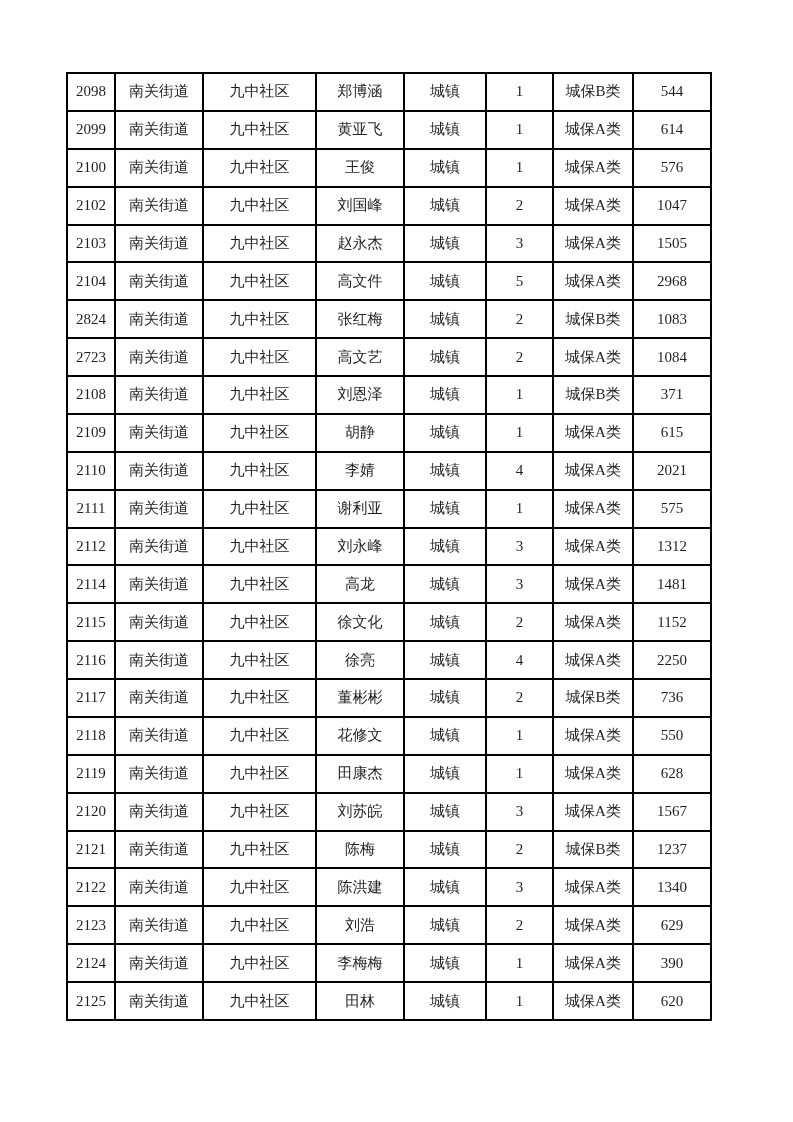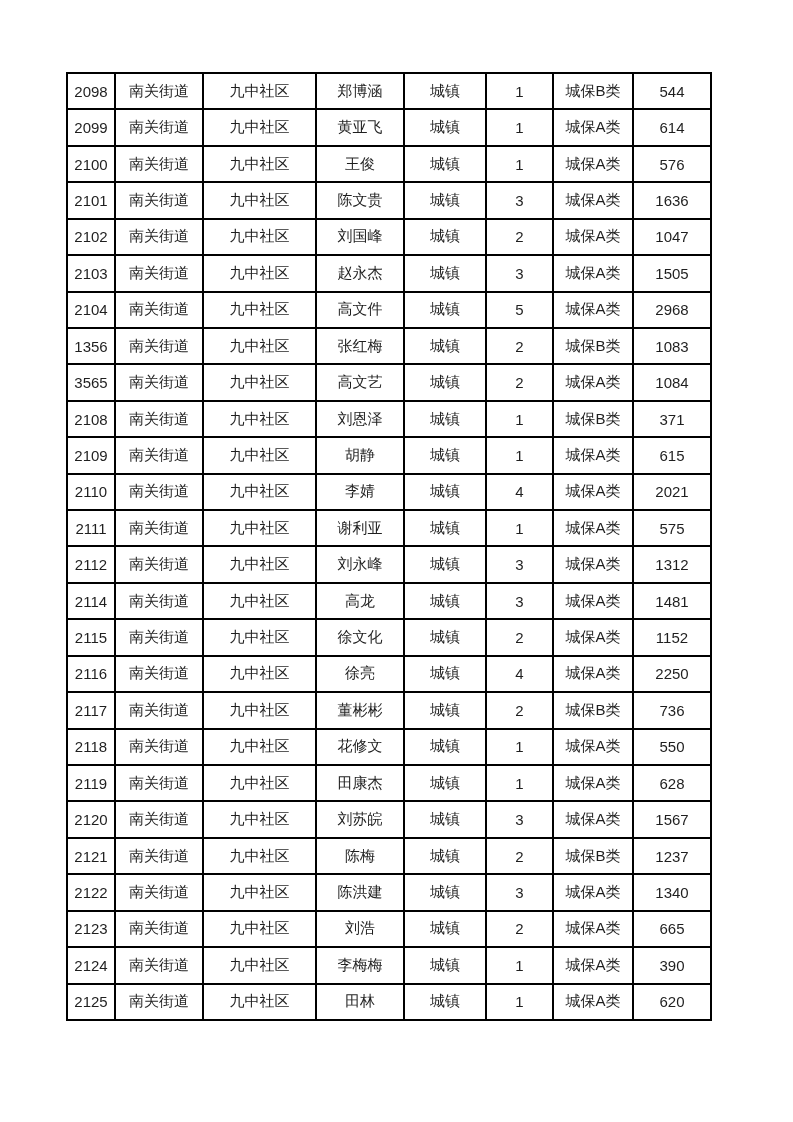--- a/index.html
+++ b/index.html
@@ -10,21 +10,21 @@
   * { margin: 0; padding: 0; box-sizing: border-box; }
   html, body {
     background: #ffffff;
   }
   .page {
     position: relative;
     width: 793px;
     height: 1122px;
     background: var(--page-background);
     overflow: hidden;
-    font-family: Liberation Sans, sans-serif;
+    font-family: Liberation Serif, serif;
     color: var(--text);
   }
   table.records {
     position: absolute;
     left: 66px;
     top: 72px;
     width: 644px;
     height: 949px;
     border-collapse: collapse;
     table-layout: fixed;
@@ -88,30 +88,20 @@
           <td>2100</td>
           <td>南关街道</td>
           <td>九中社区</td>
           <td>王俊</td>
           <td>城镇</td>
           <td>1</td>
           <td>城保A类</td>
           <td>576</td>
         </tr>
         <tr>
-          <td>2101</td>
-          <td>南关街道</td>
-          <td>九中社区</td>
-          <td>陈文贵</td>
-          <td>城镇</td>
-          <td>3</td>
-          <td>城保A类</td>
-          <td>1636</td>
-        </tr>
-        <tr>
           <td>2102</td>
           <td>南关街道</td>
           <td>九中社区</td>
           <td>刘国峰</td>
           <td>城镇</td>
           <td>2</td>
           <td>城保A类</td>
           <td>1047</td>
         </tr>
         <tr>
@@ -128,31 +118,31 @@
           <td>2104</td>
           <td>南关街道</td>
           <td>九中社区</td>
           <td>高文件</td>
           <td>城镇</td>
           <td>5</td>
           <td>城保A类</td>
           <td>2968</td>
         </tr>
         <tr>
-          <td>1356</td>
+          <td>2824</td>
           <td>南关街道</td>
           <td>九中社区</td>
           <td>张红梅</td>
           <td>城镇</td>
           <td>2</td>
           <td>城保B类</td>
           <td>1083</td>
         </tr>
         <tr>
-          <td>3565</td>
+          <td>2723</td>
           <td>南关街道</td>
           <td>九中社区</td>
           <td>高文艺</td>
           <td>城镇</td>
           <td>2</td>
           <td>城保A类</td>
           <td>1084</td>
         </tr>
         <tr>
           <td>2108</td>
@@ -295,21 +285,21 @@
           <td>1340</td>
         </tr>
         <tr>
           <td>2123</td>
           <td>南关街道</td>
           <td>九中社区</td>
           <td>刘浩</td>
           <td>城镇</td>
           <td>2</td>
           <td>城保A类</td>
-          <td>665</td>
+          <td>629</td>
         </tr>
         <tr>
           <td>2124</td>
           <td>南关街道</td>
           <td>九中社区</td>
           <td>李梅梅</td>
           <td>城镇</td>
           <td>1</td>
           <td>城保A类</td>
           <td>390</td>

